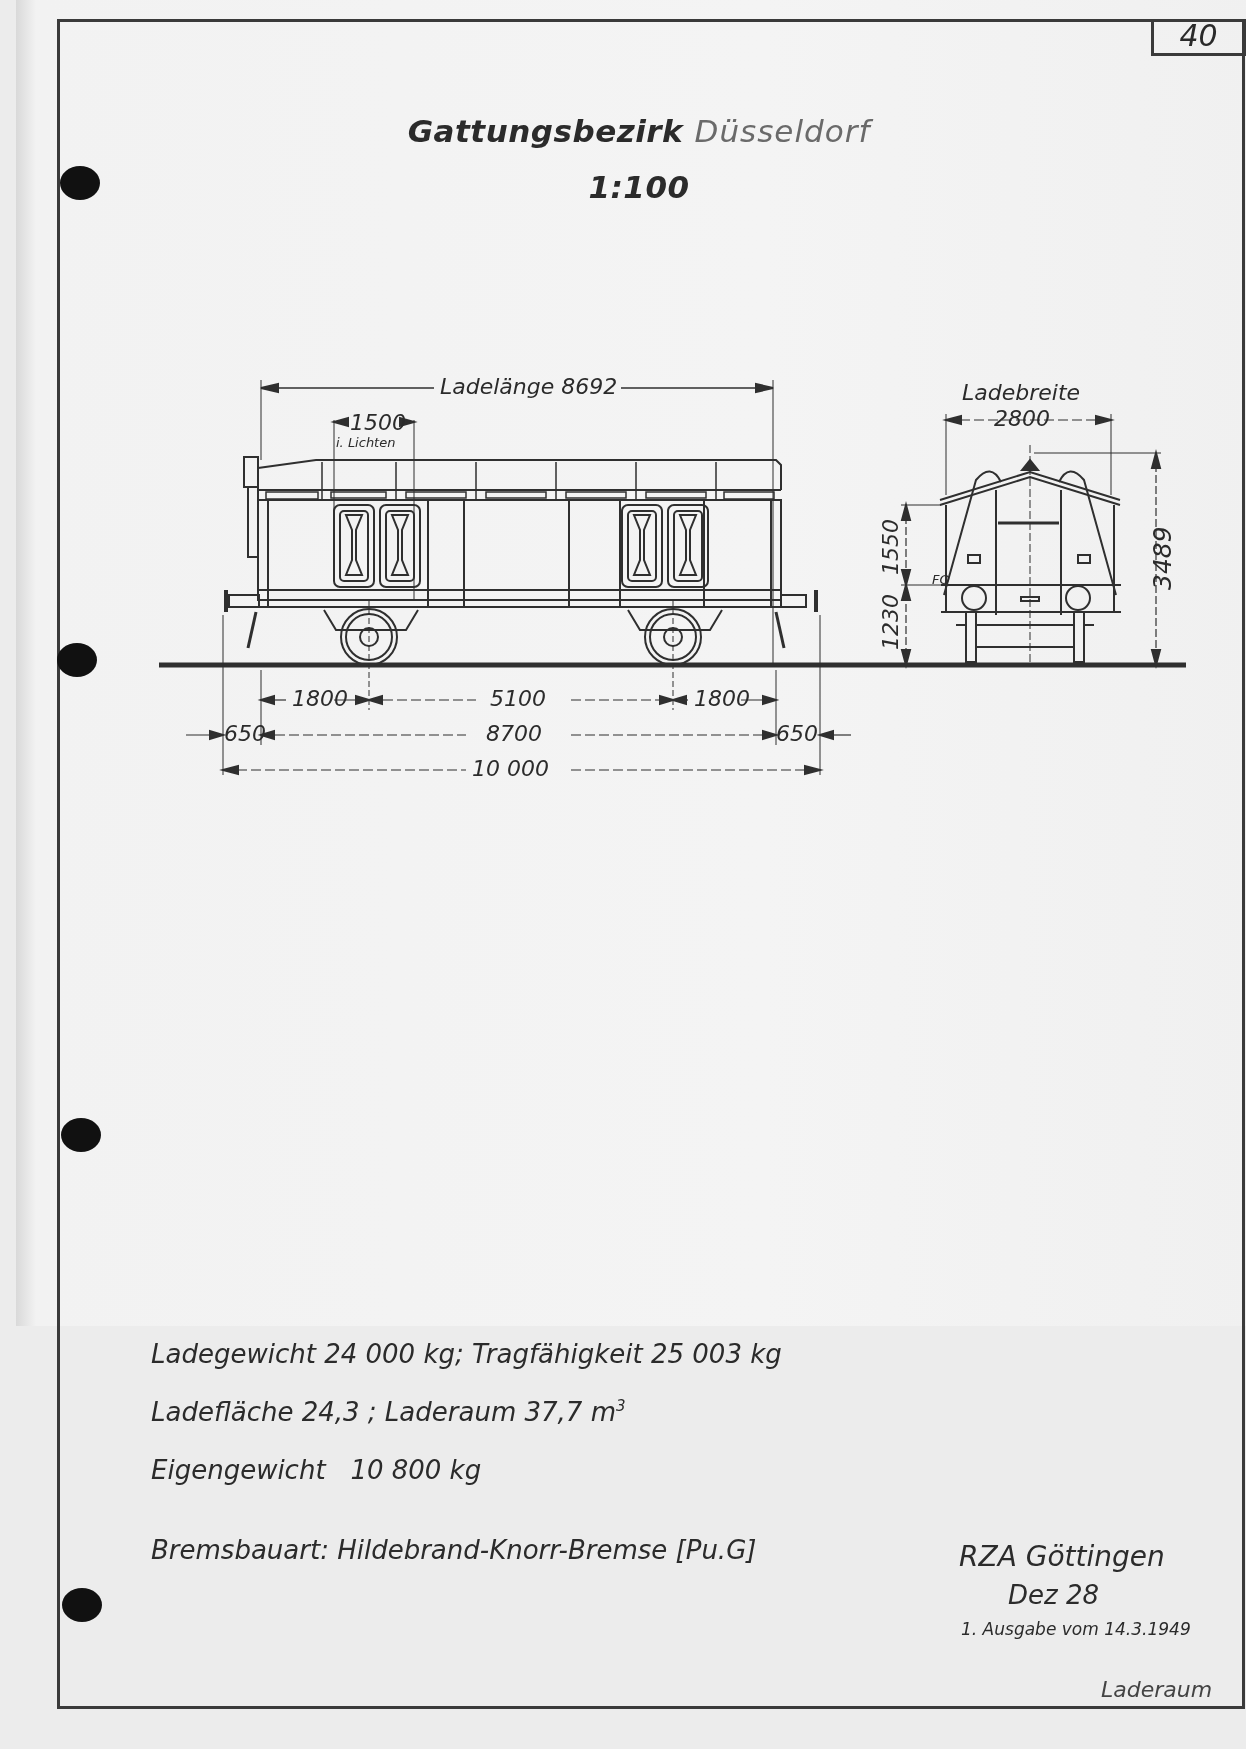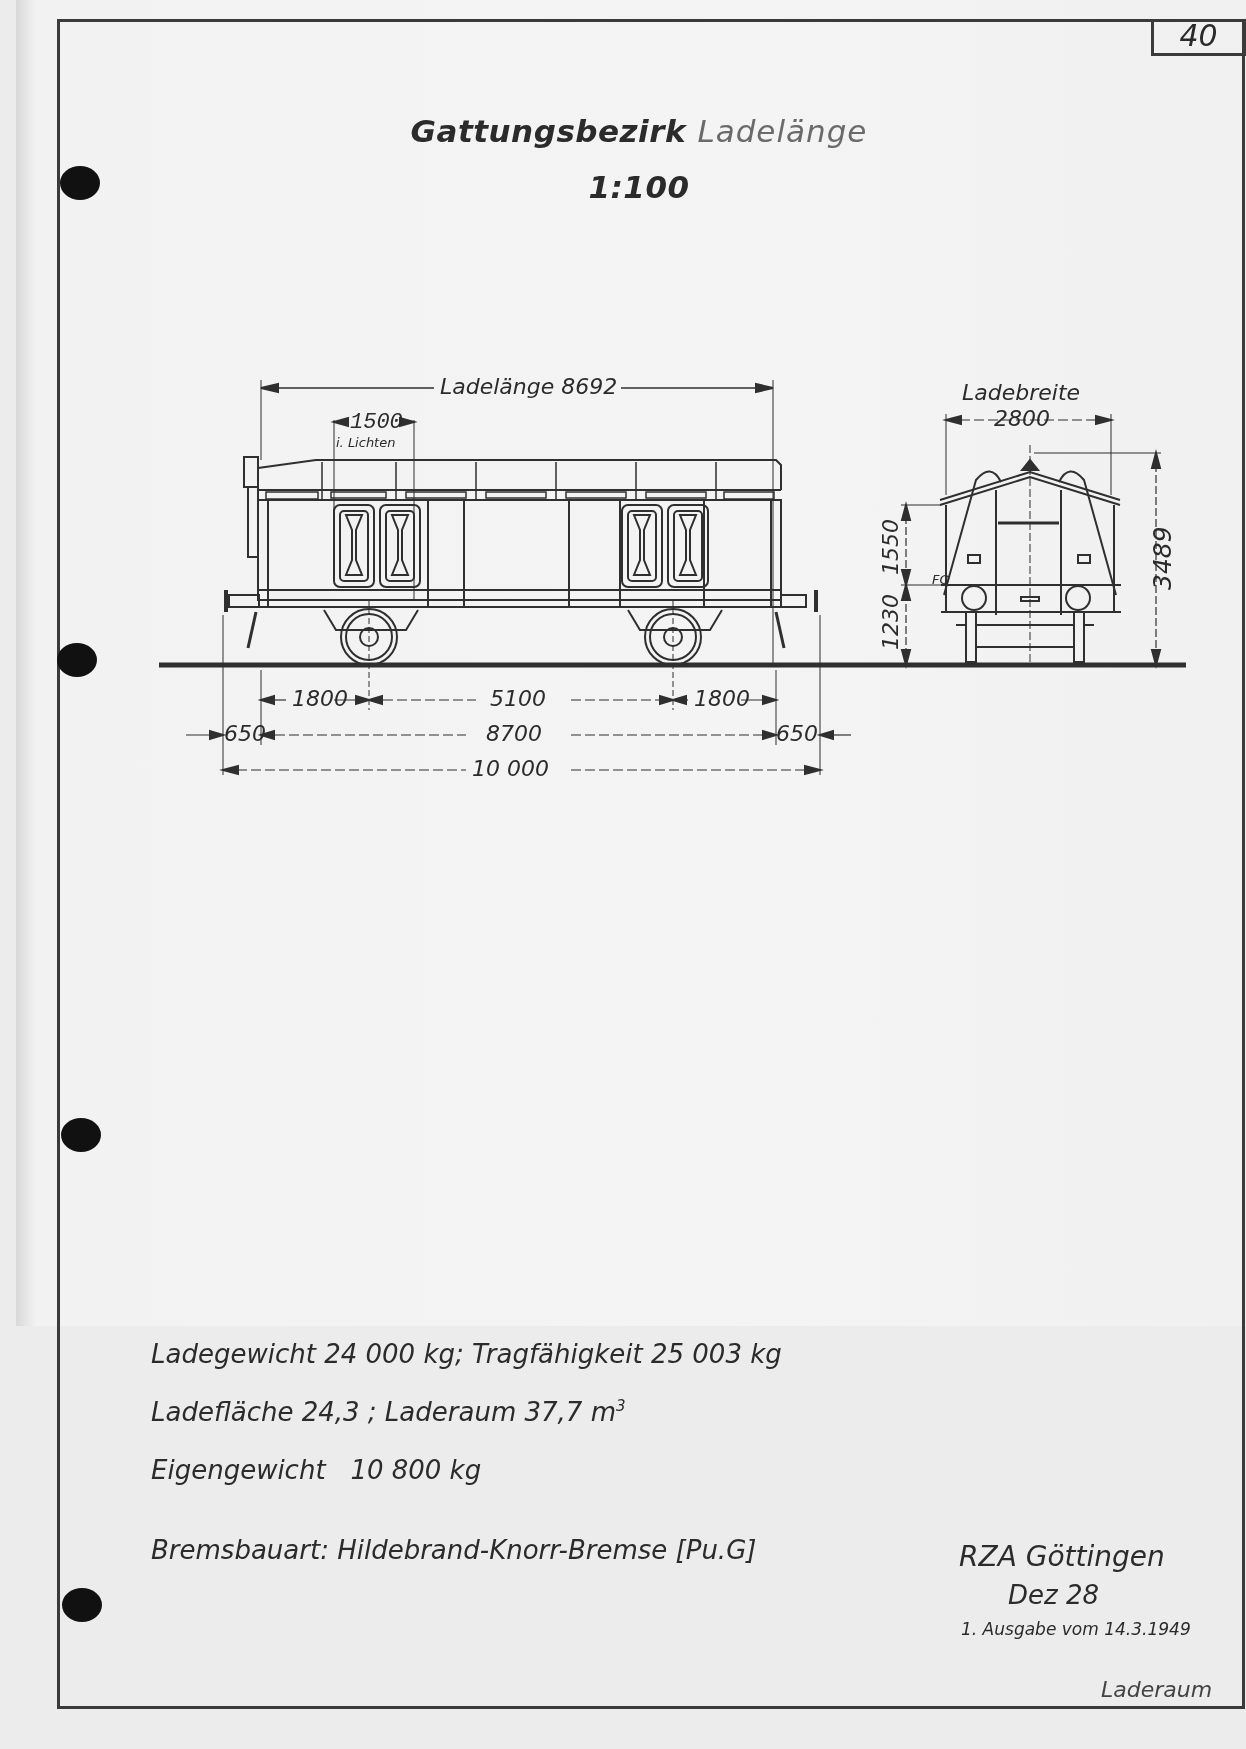--- a/index.html
+++ b/index.html
@@ -44,21 +44,21 @@
   <div class="frame"></div>
   <div class="page-box">40</div>
 
   <div class="punch" style="left:44px;top:166px;"></div>
   <div class="punch" style="left:41px;top:643px;"></div>
   <div class="punch" style="left:45px;top:1118px;"></div>
   <div class="punch" style="left:46px;top:1588px;"></div>
 
   <div class="hand title" style="top:113px;">
     <span>Gattungsbezirk</span>
-    <span class="faded">Ladelänge</span>
+    <span class="faded">Düsseldorf</span>
   </div>
   <div class="hand title" style="top:155px;margin-top:14px;">1:100</div>
 
   <svg width="1246" height="1749" viewBox="0 0 1246 1749">
     <g stroke="#2f2f2f" fill="none" stroke-width="2">
 
       <line x1="143" y1="665" x2="1170" y2="665" stroke-width="5"></line>
 
       <line x1="245" y1="388" x2="418" y2="388" stroke-width="1.5"></line>
       <line x1="605" y1="388" x2="757" y2="388" stroke-width="1.5"></line>
@@ -223,21 +223,21 @@
       <polygon points="890,585 886,600 894,600" fill="#2f2f2f"></polygon>
       <polygon points="890,665 886,650 894,650" fill="#2f2f2f"></polygon>
       <line x1="1018" y1="453" x2="1145" y2="453" stroke-width="1"></line>
       <line x1="1140" y1="453" x2="1140" y2="665" stroke-width="1.2" stroke-dasharray="8,3"></line>
       <polygon points="1140,453 1136,468 1144,468" fill="#2f2f2f"></polygon>
       <polygon points="1140,665 1136,650 1144,650" fill="#2f2f2f"></polygon>
     </g>
   </svg>
 
   <div class="hand dim" style="left:424px;top:374px;">Ladelänge 8692</div>
-  <div class="hand dim" style="left:334px;top:410px;font-family:Liberation Mono, monospace;">1500</div>
+  <div class="hand dim" style="left:334px;top:410px;">1500</div>
   <div class="hand small" style="left:320px;top:435px;">i. Lichten</div>
 
   <div class="hand dim" style="left:276px;top:686px;">1800</div>
   <div class="hand dim" style="left:474px;top:686px;">5100</div>
   <div class="hand dim" style="left:678px;top:686px;">1800</div>
   <div class="hand dim" style="left:208px;top:721px;">650</div>
   <div class="hand dim" style="left:470px;top:721px;">8700</div>
   <div class="hand dim" style="left:760px;top:721px;">650</div>
   <div class="hand dim" style="left:456px;top:756px;">10 000</div>
 

